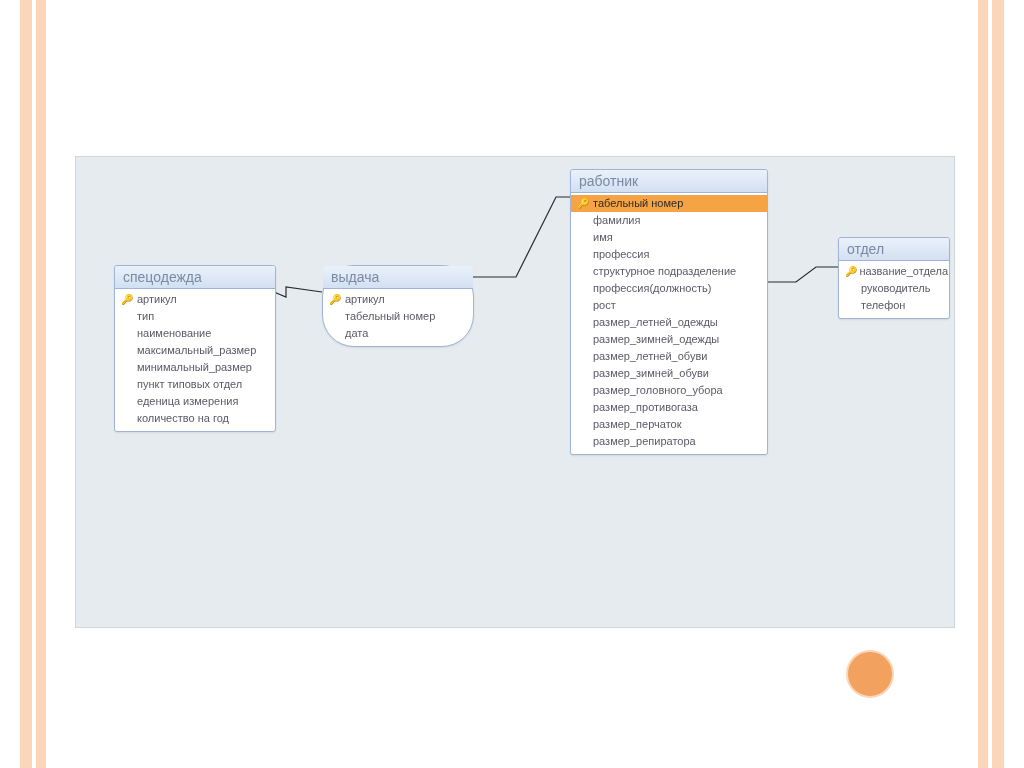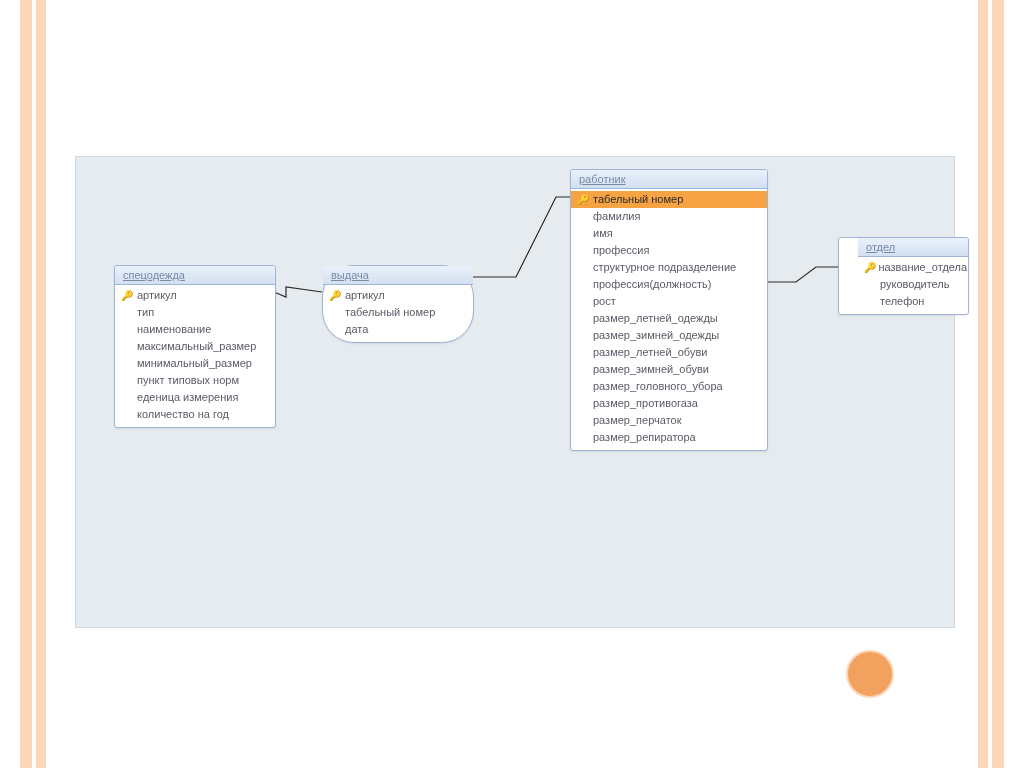--- a/index.html
+++ b/index.html
@@ -57,23 +57,22 @@
     border-radius: 3px;
     box-shadow: 0 1px 2px rgba(0,0,0,0.08);
     font-size: 11px;
     color: #5a5a66;
   }
   .table .title {
     background: linear-gradient(#eaf1fb, #d3e0f2);
     border-bottom: 1px solid #9fb4d6;
     padding: 3px 8px;
     color: #7a8aa5;
-    font-size: 11px;
+    font-size: 14px;
     border-radius: 3px 3px 0 0;
-    text-decoration: underline;
   }
   .table .fields {
     padding: 2px 0 4px 0;
   }
   .table .field {
     display: flex;
     align-items: center;
     padding: 1px 8px 1px 6px;
     line-height: 15px;
     white-space: nowrap;
@@ -145,21 +144,21 @@
           <div class="field">
             <span class="key-slot"></span>
             <span class="fname">максимальный_размер</span>
           </div>
           <div class="field">
             <span class="key-slot"></span>
             <span class="fname">минимальный_размер</span>
           </div>
           <div class="field">
             <span class="key-slot"></span>
-            <span class="fname">пункт типовых норм</span>
+            <span class="fname">пункт типовых отдел</span>
           </div>
           <div class="field">
             <span class="key-slot"></span>
             <span class="fname">еденица измерения</span>
           </div>
           <div class="field">
             <span class="key-slot"></span>
             <span class="fname">количество на год</span>
           </div>
         </div>
@@ -242,21 +241,21 @@
             <span class="key-slot"></span>
             <span class="fname">размер_перчаток</span>
           </div>
           <div class="field">
             <span class="key-slot"></span>
             <span class="fname">размер_репиратора</span>
           </div>
         </div>
     </div>
 
-    <div class="table" style="left:762px; top:80px; width:110px;padding-left:19px;">
+    <div class="table" style="left:762px; top:80px; width:110px;">
       <div class="title">отдел</div>
       <div class="fields">
           <div class="field">
             <span class="key-slot">🔑</span>
             <span class="fname">название_отдела</span>
           </div>
           <div class="field">
             <span class="key-slot"></span>
             <span class="fname">руководитель</span>
           </div>

